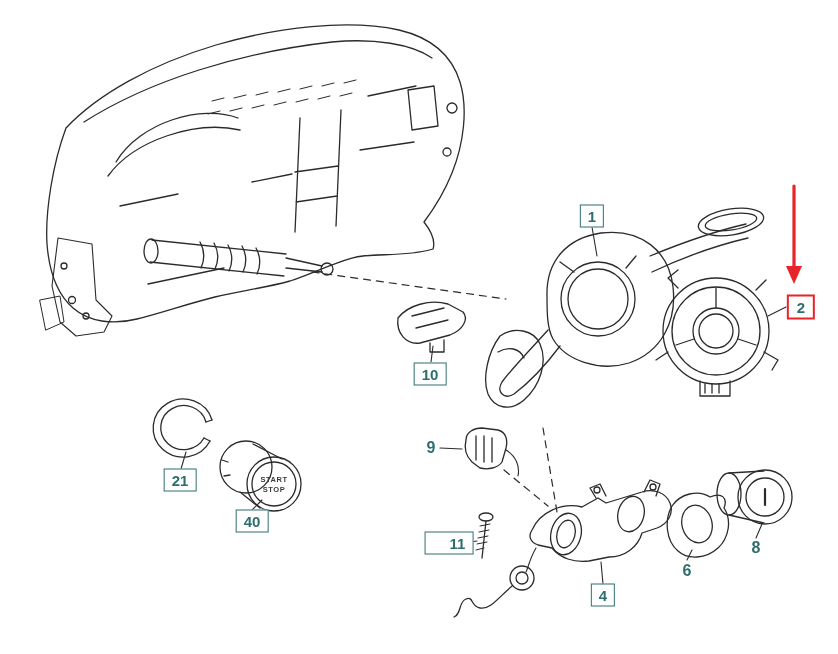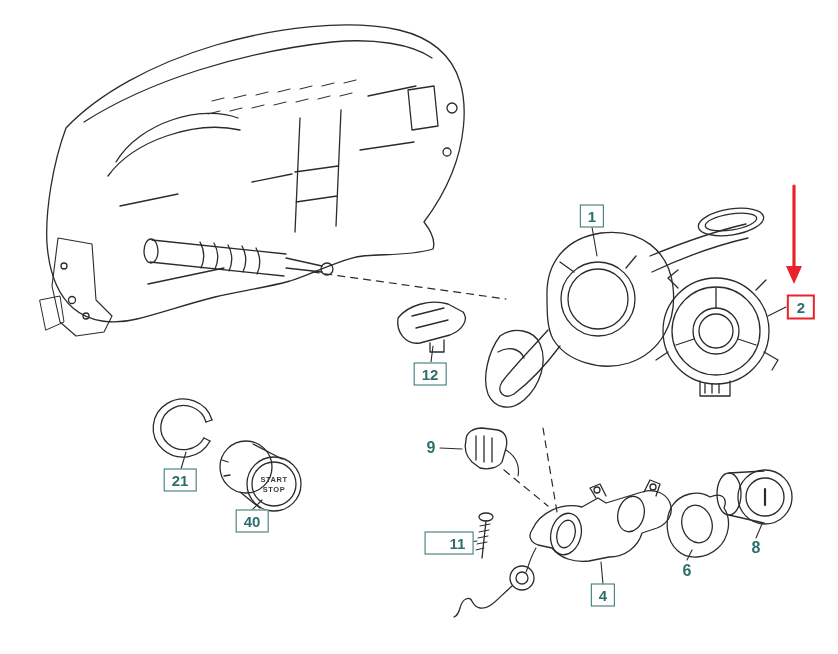--- a/index.html
+++ b/index.html
@@ -154,21 +154,21 @@
         <path d="M252,510 L262,500" stroke-width="1.1"></path>
       </g>
     </g>
 
     <text x="274" y="482" text-anchor="middle" font-family="Liberation Sans, sans-serif" font-size="7.5" font-weight="bold" letter-spacing="0.5" fill="#3a3a3a">START</text>
     <text x="274" y="492" text-anchor="middle" font-family="Liberation Sans, sans-serif" font-size="7.5" font-weight="bold" letter-spacing="0.5" fill="#3a3a3a">STOP</text>
   </svg>
 
   <div class="callout boxed" style="left:592px;top:216px;">1</div>
   <div class="callout redbox" style="left:801px;top:307px;">2</div>
-  <div class="callout boxed" style="left:430px;top:374px;">12</div>
+  <div class="callout boxed" style="left:430px;top:374px;">10</div>
   <div class="callout boxed" style="left:180px;top:480px;">21</div>
   <div class="callout boxed" style="left:252px;top:521px;">40</div>
   <div class="callout plain" style="left:431px;top:448px;">9</div>
   <div class="callout boxed" style="left:449px;top:543px;padding-left:24px;">11</div>
   <div class="callout boxed" style="left:603px;top:595px;">4</div>
   <div class="callout plain" style="left:687px;top:571px;">6</div>
   <div class="callout plain" style="left:756px;top:548px;">8</div>
 
 </div>
 

